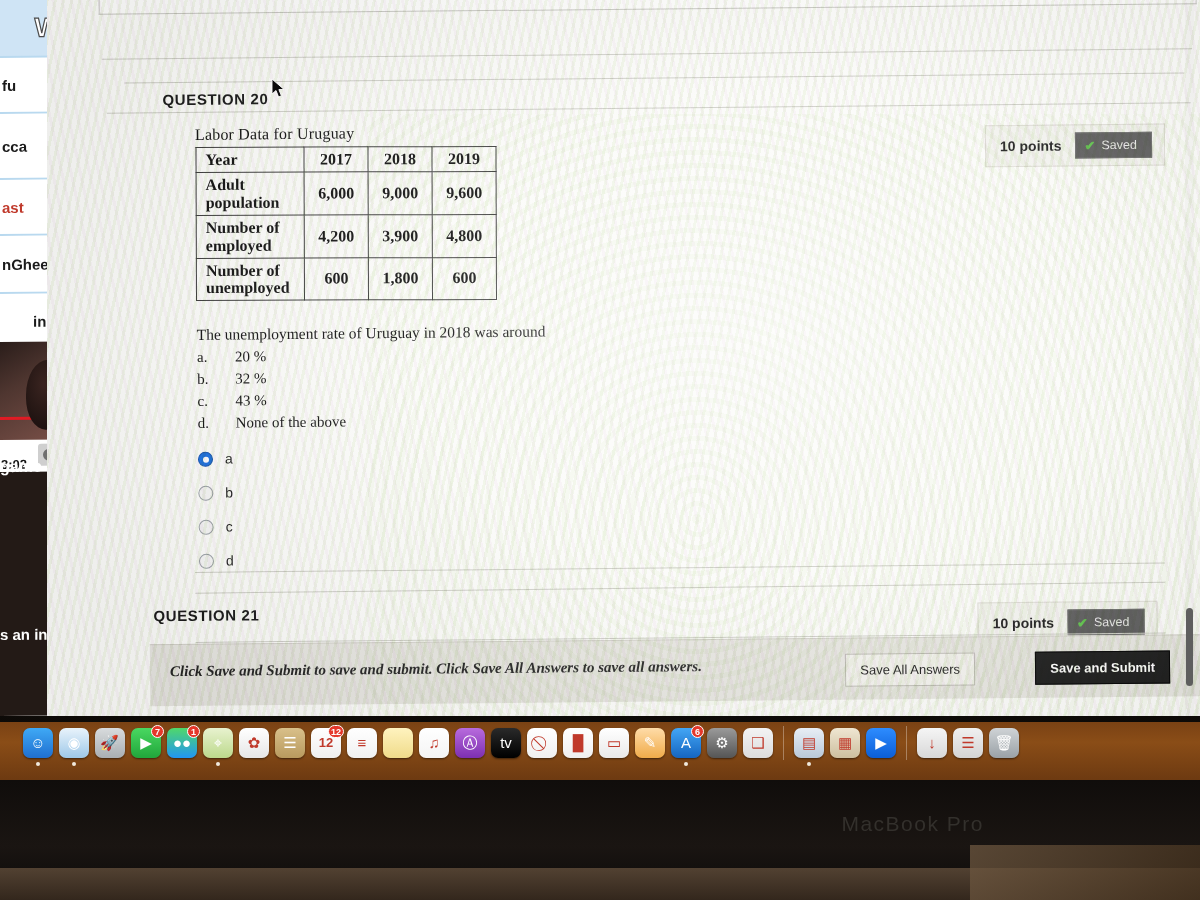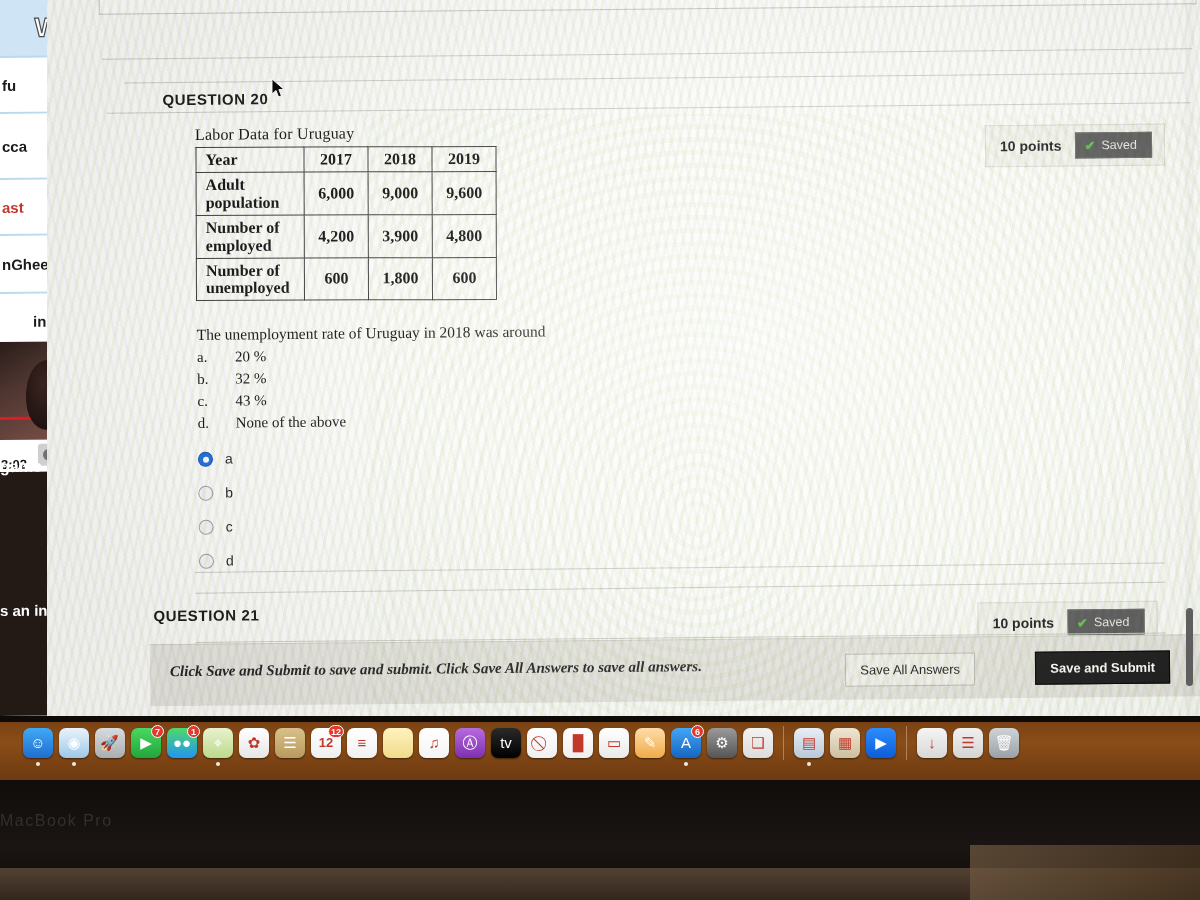--- a/index.html
+++ b/index.html
@@ -81,21 +81,21 @@
   }
   .ls-dark {
     position:absolute; left:0; top:472px; width:62px; height:244px;
     background:#231a16;
   }
   .ls-dark .dtext{
     position:absolute; left:0; top:-14px; width:62px;
     color:#fff; font-size:16px; font-weight:700; white-space:nowrap;
   }
   .ls-dark .dtext2{
-    position:absolute; left:0; top:130px; width:62px;
+    position:absolute; left:0; top:154px; width:62px;
     color:#fff; font-size:15px; font-weight:600; white-space:nowrap;
   }
 
   
   .bezel-strip {
     position:absolute; left:58px; top:0; width:14px; height:716px;
     background: linear-gradient(90deg,#cdcac2 0%, #e4e2da 45%, #d6d3cb 100%);
   }
   .bezel-strip2 {
     position:absolute; left:70px; top:0; width:14px; height:716px;
@@ -294,22 +294,22 @@
     position:absolute; left:50%; margin-left:-2px; bottom:-8px;
     width:4px; height:4px; border-radius:50%; background:#f0e9dd;
   }
   .trash-dock { background:linear-gradient(180deg,#cfd3d6,#9aa1a6) !important; }
 
   .laptop-body {
     position:absolute; left:0; top:780px; width:1200px; height:120px;
     background: linear-gradient(180deg,#100d0b 0%,#1a1512 55%,#0b0908 100%);
   }
   .mbp-text {
-    position:absolute; left:0; top:812px; width:984px; text-align:left;
-    color:#33302c; font-size:16px; letter-spacing:1.5px;
+    position:absolute; left:0; top:812px; width:984px; text-align:right;
+    color:#33302c; font-size:21px; letter-spacing:1.5px;
     font-family:"Liberation Sans", sans-serif;
   }
   .desk {
     position:absolute; left:0; top:868px; width:1200px; height:32px;
     background: linear-gradient(180deg,#5d4a38 0%, #3a2c20 100%);
     opacity:.85;
   }
   .desk-right {
     position:absolute; right:0; top:845px; width:230px; height:55px;
     background: linear-gradient(115deg,#6d5740 0%, #46331f 100%);

